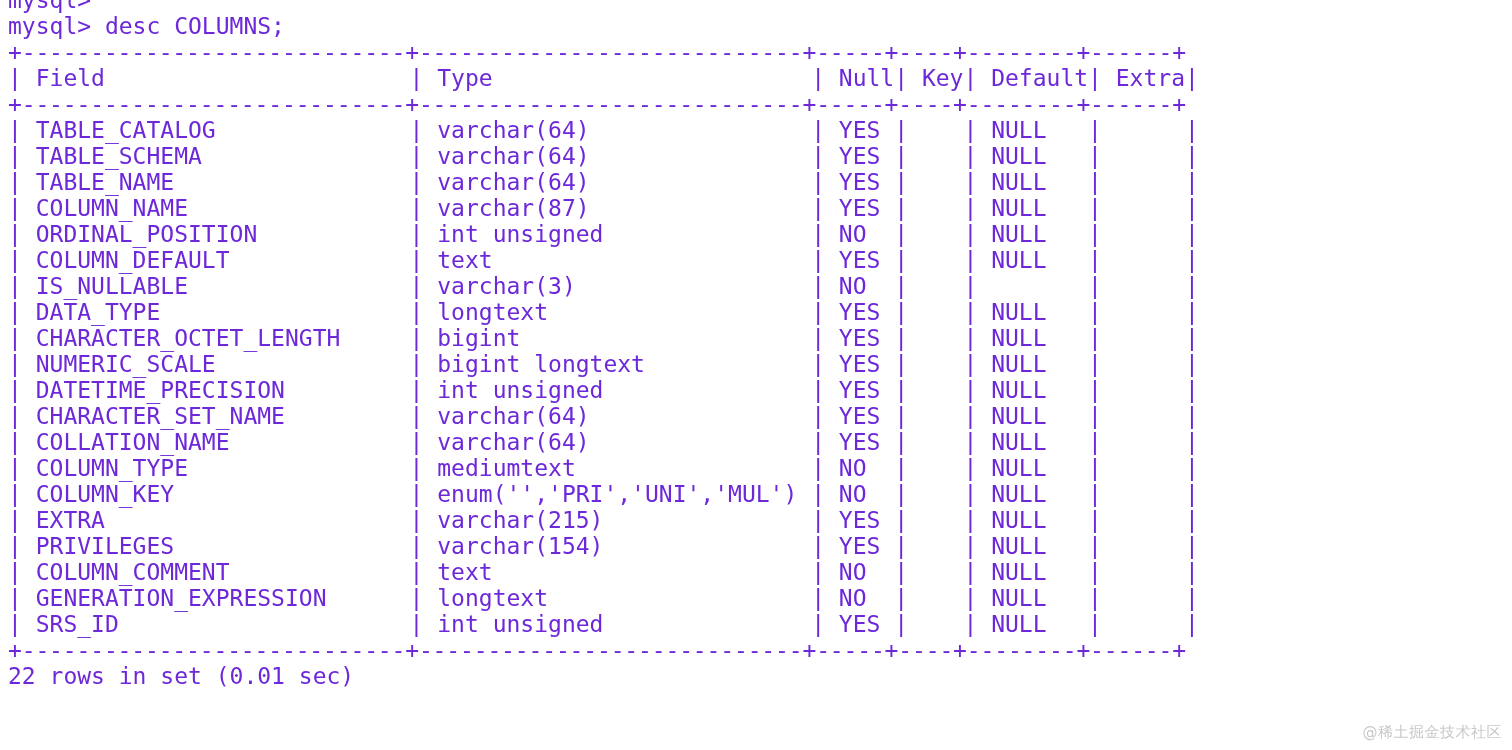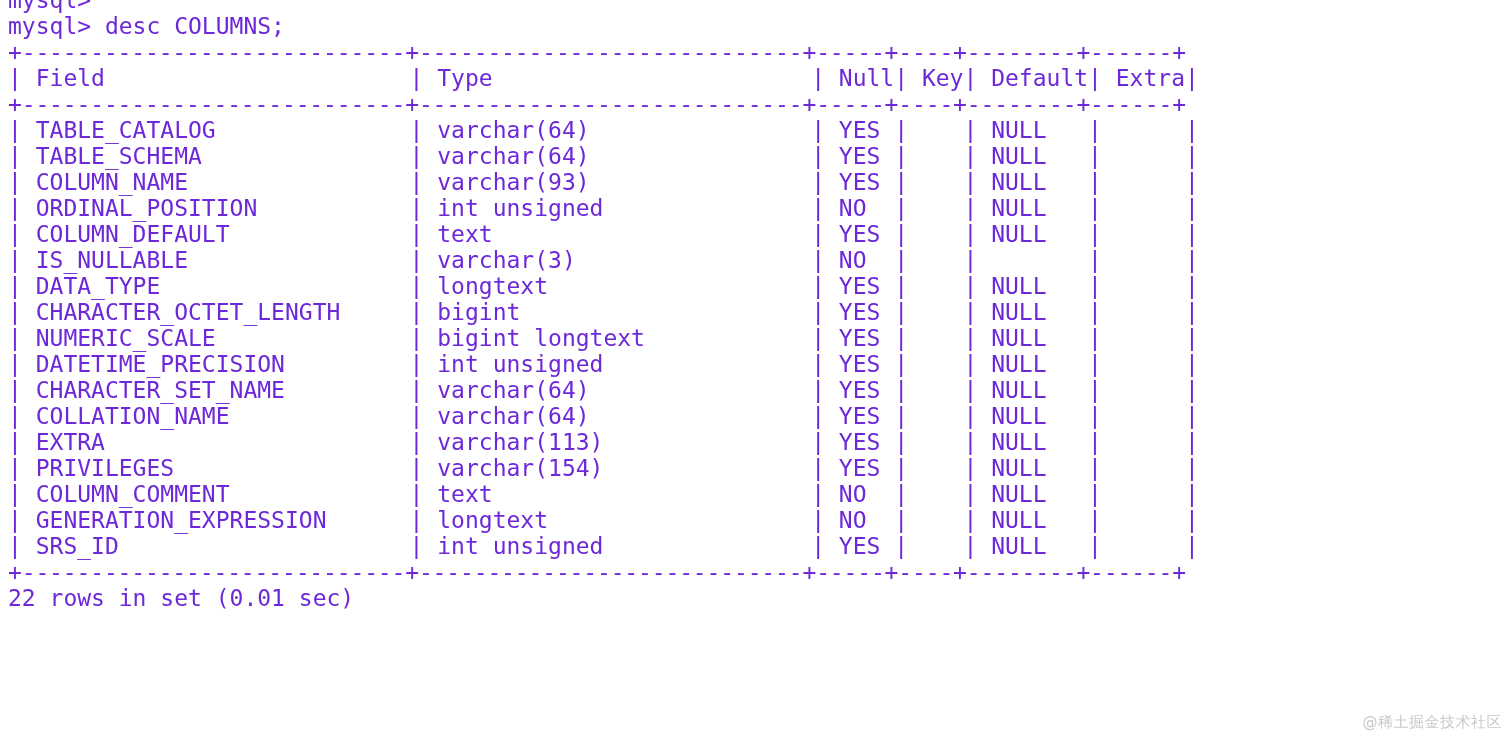--- a/index.html
+++ b/index.html
@@ -39,21 +39,21 @@
   }
 
   .rule {
     letter-spacing: -0.15px;
   }
 
   
   #watermark {
     position: absolute;
     right: 10px;
-    bottom: 18px;
+    bottom: 8px;
     font-family: "DejaVu Sans", "Liberation Sans", sans-serif;
     font-size: 15px;
     color: #c9c9c9;
     letter-spacing: 0.5px;
     white-space: nowrap;
     user-select: none;
   }
 </style>
 </head>
 <body style="background: rgb(255, 255, 255);">
@@ -66,31 +66,34 @@
 
   <div class="term-line rule">+----------------------------+----------------------------+-----+----+--------+------+</div>
 
   <div class="term-line">| Field                      | Type                       | Null| Key| Default| Extra|</div>
 
   <div class="term-line rule">+----------------------------+----------------------------+-----+----+--------+------+</div>
 
   <div id="rows-container">
       <div class="term-line">| TABLE_CATALOG              | varchar(64)                | YES |    | NULL   |      |</div>
       <div class="term-line">| TABLE_SCHEMA               | varchar(64)                | YES |    | NULL   |      |</div>
-      <div class="term-line">| COLUMN_NAME                | varchar(93)                | YES |    | NULL   |      |</div>
+      <div class="term-line">| TABLE_NAME                 | varchar(64)                | YES |    | NULL   |      |</div>
+      <div class="term-line">| COLUMN_NAME                | varchar(87)                | YES |    | NULL   |      |</div>
       <div class="term-line">| ORDINAL_POSITION           | int unsigned               | NO  |    | NULL   |      |</div>
       <div class="term-line">| COLUMN_DEFAULT             | text                       | YES |    | NULL   |      |</div>
       <div class="term-line">| IS_NULLABLE                | varchar(3)                 | NO  |    |        |      |</div>
       <div class="term-line">| DATA_TYPE                  | longtext                   | YES |    | NULL   |      |</div>
       <div class="term-line">| CHARACTER_OCTET_LENGTH     | bigint                     | YES |    | NULL   |      |</div>
       <div class="term-line">| NUMERIC_SCALE              | bigint longtext            | YES |    | NULL   |      |</div>
       <div class="term-line">| DATETIME_PRECISION         | int unsigned               | YES |    | NULL   |      |</div>
       <div class="term-line">| CHARACTER_SET_NAME         | varchar(64)                | YES |    | NULL   |      |</div>
       <div class="term-line">| COLLATION_NAME             | varchar(64)                | YES |    | NULL   |      |</div>
-      <div class="term-line">| EXTRA                      | varchar(113)               | YES |    | NULL   |      |</div>
+      <div class="term-line">| COLUMN_TYPE                | mediumtext                 | NO  |    | NULL   |      |</div>
+      <div class="term-line">| COLUMN_KEY                 | enum('','PRI','UNI','MUL') | NO  |    | NULL   |      |</div>
+      <div class="term-line">| EXTRA                      | varchar(215)               | YES |    | NULL   |      |</div>
       <div class="term-line">| PRIVILEGES                 | varchar(154)               | YES |    | NULL   |      |</div>
       <div class="term-line">| COLUMN_COMMENT             | text                       | NO  |    | NULL   |      |</div>
       <div class="term-line">| GENERATION_EXPRESSION      | longtext                   | NO  |    | NULL   |      |</div>
       <div class="term-line">| SRS_ID                     | int unsigned               | YES |    | NULL   |      |</div>
     </div>
 
   <div class="term-line rule">+----------------------------+----------------------------+-----+----+--------+------+</div>
 
   <div class="term-line">22 rows in set (0.01 sec)</div>
 

